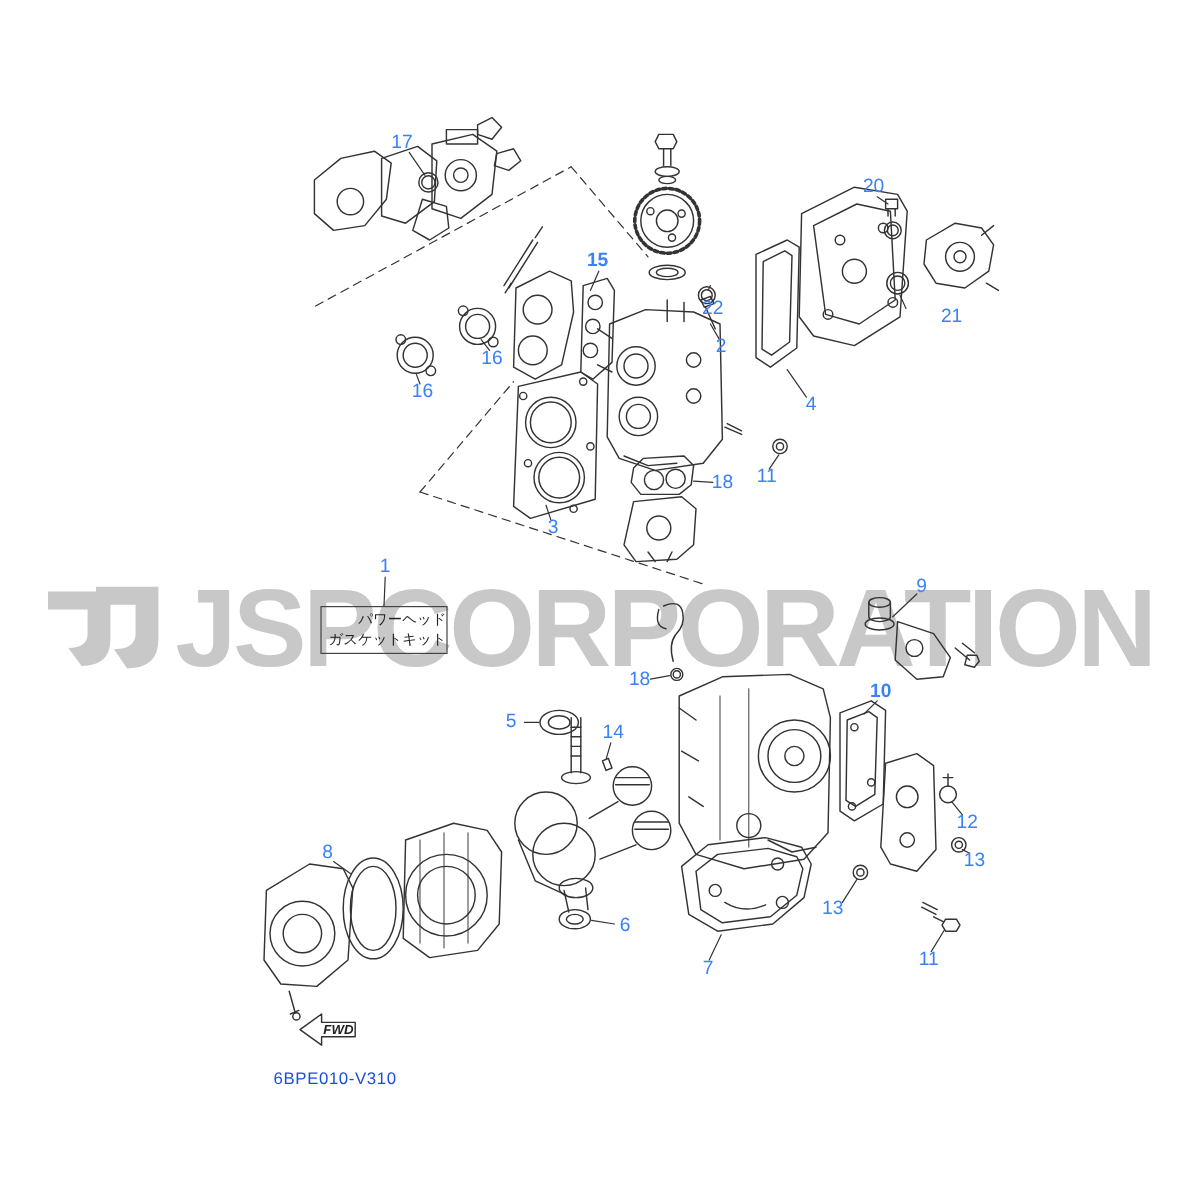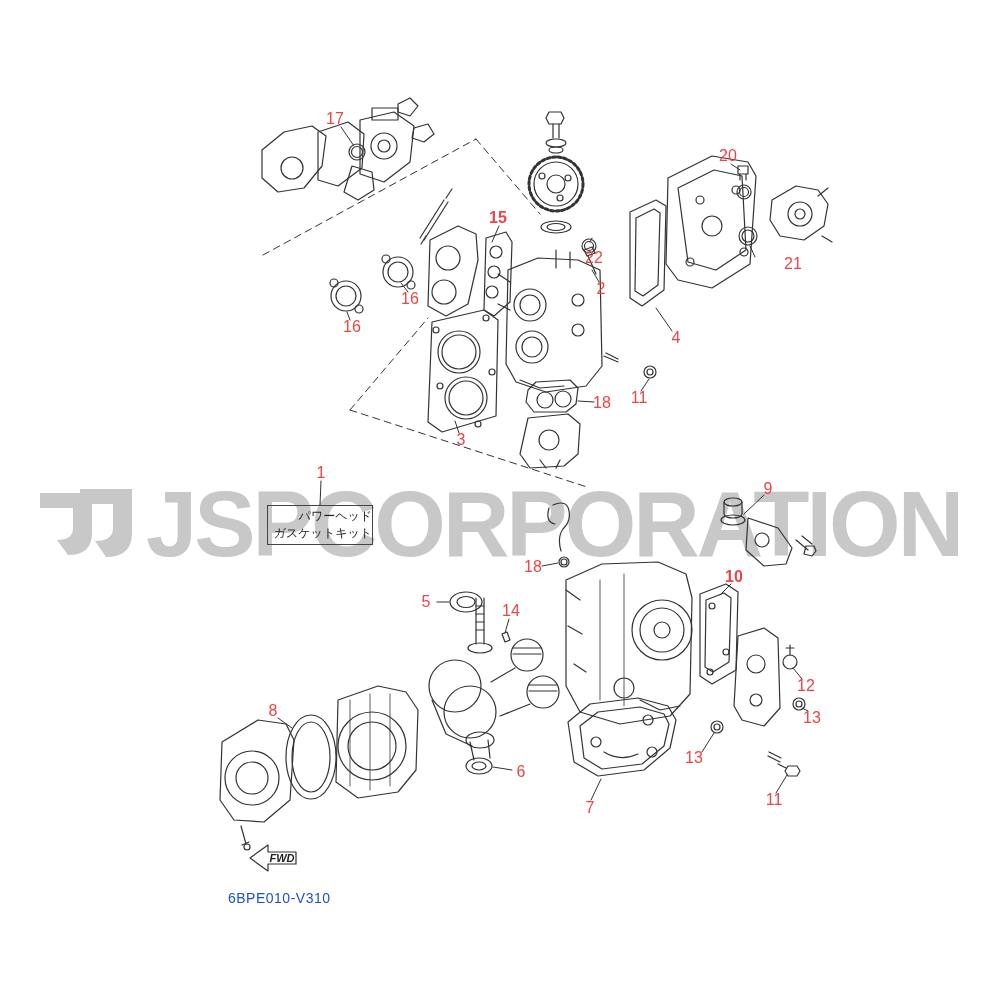--- a/index.html
+++ b/index.html
@@ -11,21 +11,21 @@
   #watermark .wm-text {
     font-size:92px; font-weight:bold; letter-spacing:-3px; line-height:1;
     color:#c8c8c8; white-space:nowrap;
   }
 
   #diagram-svg { position:absolute; left:0; top:0; z-index:2; }
 
   #callout-layer { position:absolute; left:0; top:0; width:1000px; height:1000px; z-index:3; pointer-events:none; }
   .callout {
     position:absolute; transform:translate(-50%,-50%);
-    font-size:16px; color:#ef4444; white-space:nowrap;
+    font-size:16px; color:#3b82f6; white-space:nowrap;
   }
 
   #label-box {
     position:absolute; left:267px; top:505px; width:106px; height:40px;
     border:1px solid #444; z-index:3;
     display:flex; flex-direction:column; align-items:flex-end; justify-content:center;
     font-size:12px; line-height:1.45; color:#222; text-align:center;
   }
 
   #part-code {

